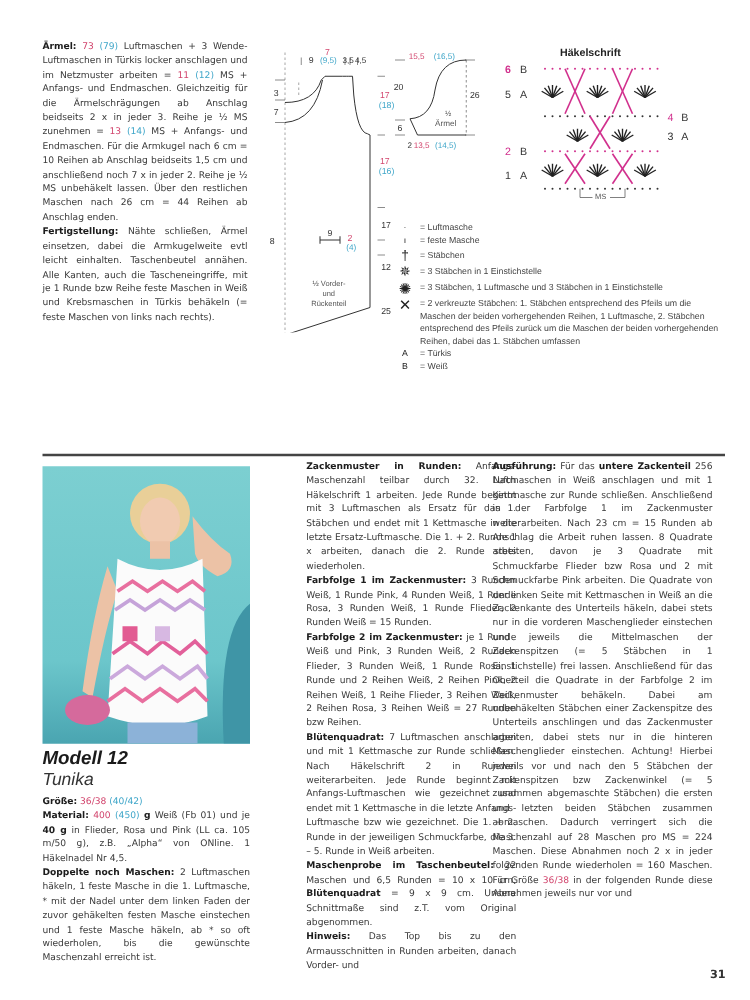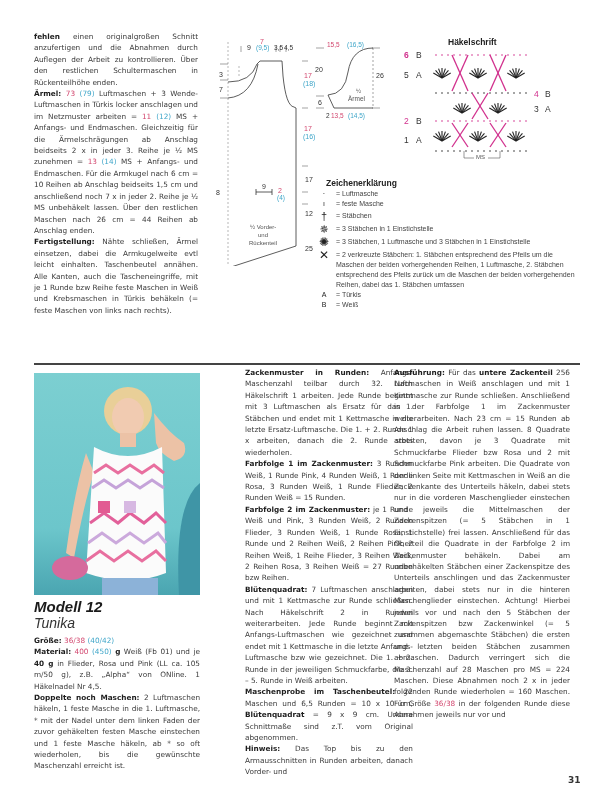--- a/index.html
+++ b/index.html
@@ -26,21 +26,20 @@
   #col-mid{left:214px;top:367px;width:168px;margin-left:31px;}
   #col-right{left:394px;top:367px;width:176px;}
   #pagenum{position:absolute;left:568px;top:775px;font-size:9px;color:#333;font-weight:bold;}
   #watermark{position:absolute;left:504px;top:786px;font-size:9px;color:#d8d8d8;letter-spacing:0.2px;-webkit-text-stroke:0.4px #9a9a9a;font-family:Liberation Mono, monospace;margin-top:16px;}
   svg text{font-family:"Liberation Sans",sans-serif;}
 </style>
 </head>
 <body>
 
 <div id="col-top" class="col">
-  <p><b>fehlen</b><span> einen originalgroßen Schnitt anzufertigen und die Abnahmen durch Auflegen der Arbeit zu kontrollieren. Über den restlichen Schultermaschen in Rückenteilhöhe enden.</span></p>
   <p><b>Ärmel:</b><span> </span><span class="pink">73</span> <span class="teal">(79)</span><span> Luftmaschen + 3 Wende-Luftmaschen in Türkis locker anschlagen und im Netzmuster arbeiten = </span><span class="pink">11</span> <span class="teal">(12)</span><span> MS + Anfangs- und Endmaschen. Gleichzeitig für die Ärmelschrägungen ab Anschlag beidseits 2 x in jeder 3. Reihe je ½ MS zunehmen = </span><span class="pink">13</span> <span class="teal">(14)</span><span> MS + Anfangs- und Endmaschen. Für die Armkugel nach 6 cm = 10 Reihen ab Anschlag beidseits 1,5 cm und anschließend noch 7 x in jeder 2. Reihe je ½ MS unbehäkelt lassen. Über den restlichen Maschen nach 26 cm = 44 Reihen ab Anschlag enden.</span></p>
   <p><b>Fertigstellung:</b><span> Nähte schließen, Ärmel einsetzen, dabei die Armkugelweite evtl leicht einhalten. Taschenbeutel annähen. Alle Kanten, auch die Tascheneingriffe, mit je 1 Runde bzw Reihe feste Maschen in Weiß und Krebsmaschen in Türkis behäkeln (= feste Maschen von links nach rechts).</span></p>
 </div>
 
 <svg id="schnitt" viewBox="0 0 170 230">
   <g stroke="#888" stroke-width="0.6" stroke-dasharray="2,2" fill="none">
     <line x1="12" y1="6" x2="12" y2="232"></line>
     <line x1="23" y1="30" x2="23" y2="40"></line>
   </g>
   <g stroke="#333" stroke-width="0.8" fill="none">
@@ -257,21 +256,20 @@
       <line x1="60" y1="90" x2="76" y2="114" stroke="#d1308d" stroke-width="1.3"></line>
       <line x1="76" y1="90" x2="60" y2="114" stroke="#d1308d" stroke-width="1.3"></line>
       <line x1="98" y1="90" x2="114" y2="114" stroke="#d1308d" stroke-width="1.3"></line>
       <line x1="114" y1="90" x2="98" y2="114" stroke="#d1308d" stroke-width="1.3"></line>
     </g>
   <text x="84" y="126" font-size="6" fill="#555">MS</text>
   <path d="M72,118 L72,125 L82,125 M96,125 L108,125 L108,118" stroke="#555" stroke-width="0.6" fill="none"></path>
 </svg>
 
 <div id="legend">
-  <div class="title">Zeichenerklärung</div>
   <div class="row">
       <span class="sym">·</span>
       <span>= Luftmasche</span>
     </div>
   <div class="row">
       <span class="sym">ı</span>
       <span>= feste Masche</span>
     </div>
   <div class="row" style="margin:2px 0">
       <span class="sym" style="font-size:11px">†</span>

